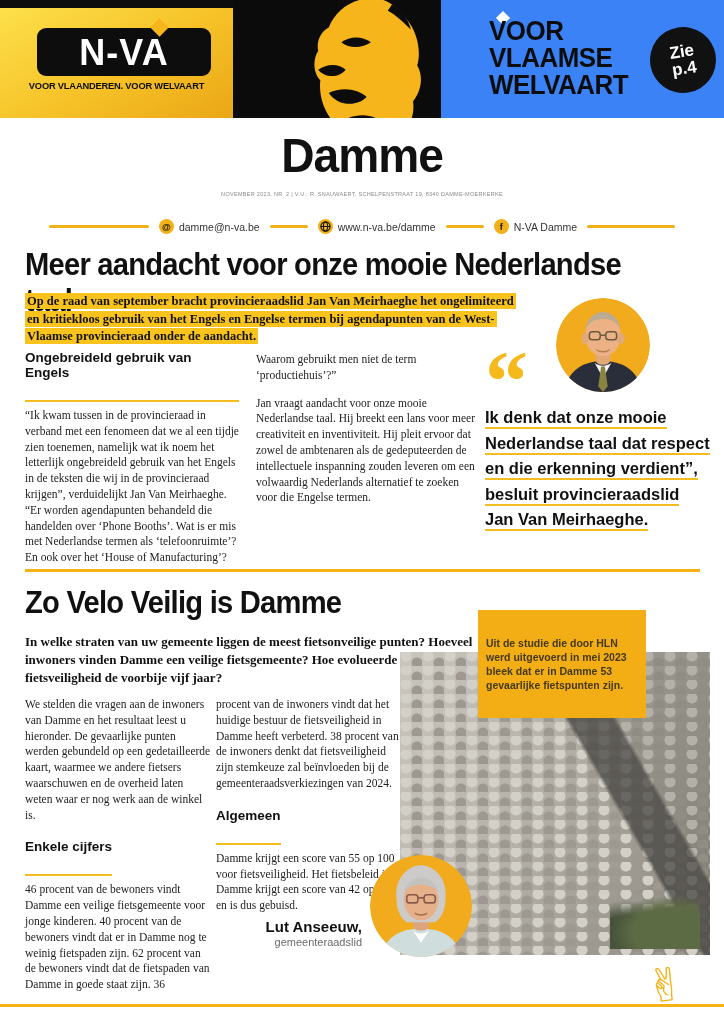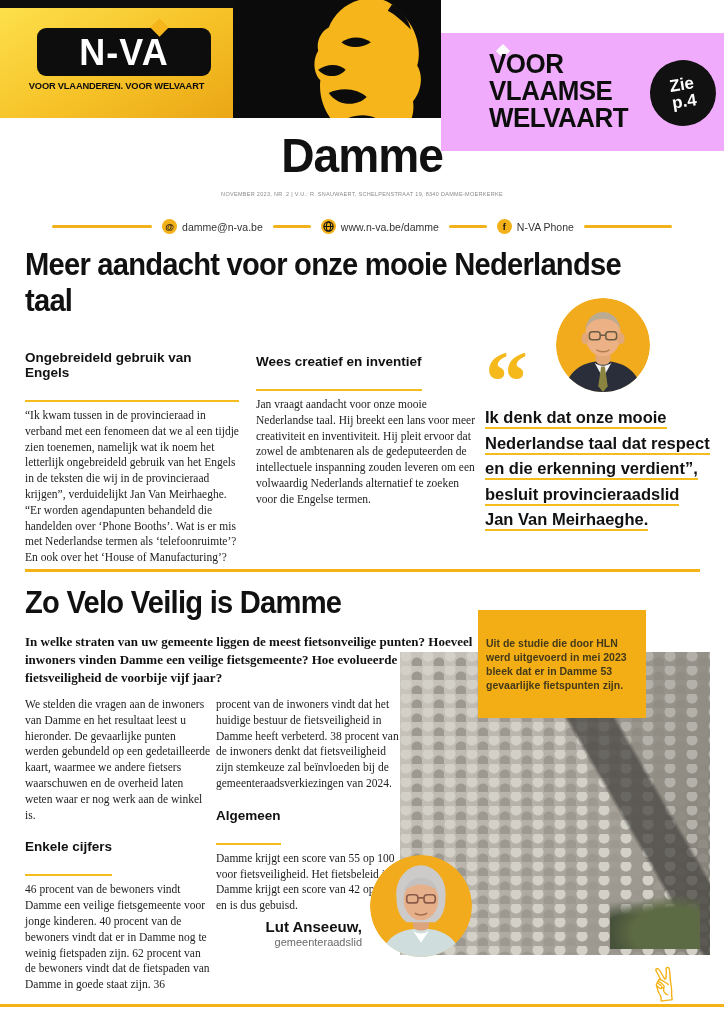--- a/index.html
+++ b/index.html
@@ -4,21 +4,21 @@
 <style>
   html,body{margin:0;padding:0;background:#fff;}
   .page{position:relative;width:724px;height:1024px;background:#fff;overflow:hidden;
         font-family:"Liberation Serif",serif;color:#1b1b1b;}
   
   .hdr{position:absolute;top:0;left:0;width:724px;height:148px;}
   .hdr-left{position:absolute;left:0;top:0;width:233px;height:118px;
             background:linear-gradient(150deg,#fde04b 0%,#f6c127 55%,#eaa716 100%);
             border-top:8px solid #0d0d0d;box-sizing:border-box;}
   .hdr-mid{position:absolute;left:233px;top:0;width:208px;height:118px;background:#0b0b0b;overflow:hidden;}
-  .hdr-right{position:absolute;left:441px;top:0;width:283px;height:118px;background:#f0abfc;margin-top:33px;}
+  .hdr-right{position:absolute;left:441px;top:0;width:283px;height:118px;background:#3b82f6;}
   .nva-box{position:absolute;left:37px;top:20px;width:174px;height:48px;background:#0d0d0d;
            border-radius:9px;display:flex;align-items:center;justify-content:center;}
   .nva-txt{color:#fff;font-family:"Liberation Sans",sans-serif;font-weight:bold;font-size:36px;
            letter-spacing:1px;transform:scaleY(1.05);}
   .nva-diamond{position:absolute;left:116px;top:-7px;width:13px;height:13px;background:#f6b51b;
                transform:rotate(45deg);}
   .nva-tagline{position:absolute;left:0;top:72px;width:233px;text-align:center;
                font-family:"Liberation Sans",sans-serif;font-weight:bold;font-size:9.5px;
                letter-spacing:-0.2px;color:#0d0d0d;transform:scaleX(.98);}
   .lion{position:absolute;right:-6px;top:-4px;}
@@ -148,27 +148,30 @@
             <circle cx="6" cy="6" r="5" fill="none" stroke="#111" stroke-width="1.3"></circle>
             <ellipse cx="6" cy="6" rx="2.3" ry="5" fill="none" stroke="#111" stroke-width="1.1"></ellipse>
             <line x1="1" y1="6" x2="11" y2="6" stroke="#111" stroke-width="1.1"></line>
           </svg>
       </span>
       <span>www.n-va.be/damme</span>
     </span>
     <span class="cline cl-b"></span>
     <span class="citem">
       <span class="cicon">f</span>
-      <span>N-VA Phone</span>
+      <span>N-VA Damme</span>
     </span>
     <span class="cline cl-c"></span>
   </div>
 
   <div class="headline" style="top:247px;width:640px;">Meer aandacht voor onze mooie Nederlandse taal</div>
 
+  <div class="intro" style="top:293px;width:496px;">
+    <span class="hl">Op de raad van september bracht provincieraadslid Jan Van Meirhaeghe het ongelimiteerd en kritiekloos gebruik van het Engels en Engelse termen bij agendapunten van de West-Vlaamse provincieraad onder de aandacht.</span>
+  </div>
 
   <div class="photo-man">
     <svg viewBox="0 0 100 100" width="94" height="94">
       <circle cx="50" cy="50" r="50" fill="#f2ab1d"></circle>
       <path d="M8 100 C13 76 30 67 50 67 C70 67 87 76 92 100 Z" fill="#2a2e3a"></path>
       <path d="M41 69 L50 85 L59 69 C55 73 45 73 41 69 Z" fill="#f4f4f4"></path>
       <path d="M48 73 L52 73 L55 94 L50 100 L45 94 Z" fill="#8a8440"></path>
       <rect x="42" y="56" width="16" height="15" rx="6" fill="#e2a878"></rect>
       <ellipse cx="50" cy="40" rx="19" ry="22" fill="#ecb184"></ellipse>
       <ellipse cx="31" cy="43" rx="4" ry="6" fill="#e2a878"></ellipse>
@@ -182,21 +185,21 @@
       <path d="M43 55 C47 58 53 58 57 55" stroke="#b07c52" stroke-width="1.5" fill="none"></path>
     </svg>
   </div>
 
   <div class="col" style="left:25px;top:350px;width:214px;">
     <h3 class="subhead">Ongebreideld gebruik van Engels</h3>
     <div class="body">“Ik kwam tussen in de provincieraad in verband met een fenomeen dat we al een tijdje zien toenemen, namelijk wat ik noem het  letterlijk ongebreideld gebruik van het Engels in de teksten die wij in de provincieraad krijgen”, verduidelijkt Jan Van Meirhaeghe. “Er worden agendapunten behandeld die handelden over ‘Phone Booths’. Wat is er mis met Nederlandse termen als ‘telefoonruimte’? En ook over het ‘House of Manufacturing’?</div>
   </div>
 
   <div class="col" style="left:256px;top:352px;width:224px;">
-    <h3 class="subhead">Wees creatief en inventief</h3>
+    <div class="body" style="margin-bottom:12px;">Waarom gebruikt men niet de term ‘productiehuis’?”</div>
     <div class="body">Jan vraagt aandacht voor onze mooie Nederlandse taal. Hij breekt een lans voor meer creativiteit en inventiviteit. Hij pleit ervoor dat zowel de ambtenaren als de gedeputeerden de intellectuele inspanning zouden leveren om een volwaardig Nederlands alternatief te zoeken voor die Engelse termen.</div>
   </div>
 
   <div class="quote-mark">“</div>
   <div class="quote">
     <span>Ik denk dat onze mooie</span><br>
     <span>Nederlandse taal dat respect</span><br>
     <span>en die erkenning verdient”,</span><br>
     <span>besluit provincieraadslid</span><br>
     <span>Jan Van Meirhaeghe.</span>

